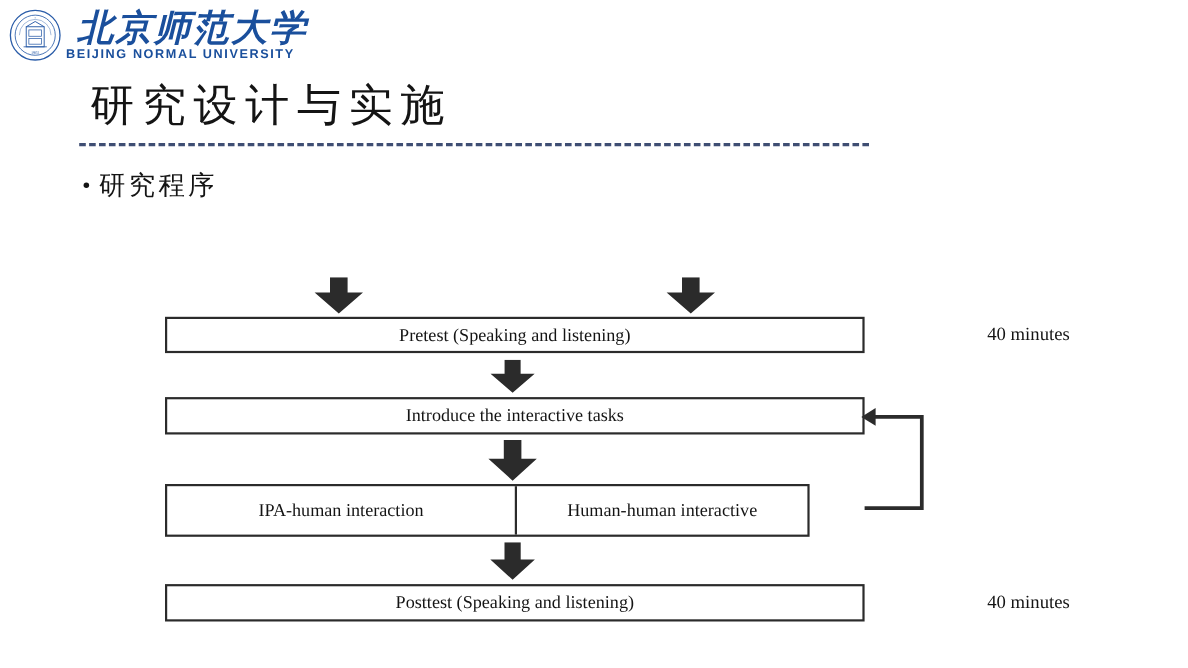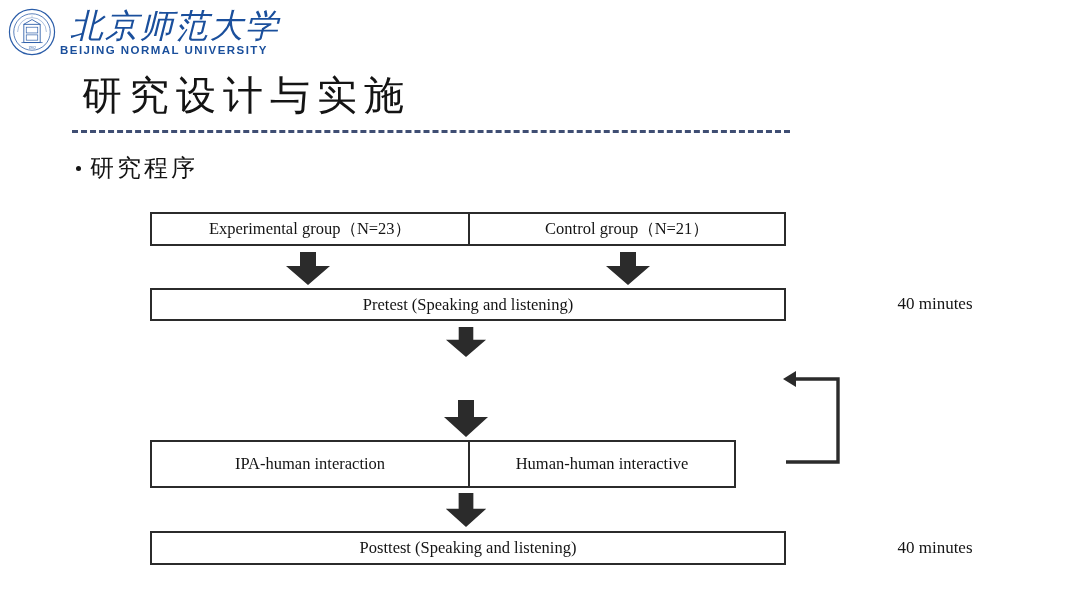--- a/index.html
+++ b/index.html
@@ -30,21 +30,21 @@
     top: 8px;
     width: 48px;
     height: 48px;
   }
   #brand-wordmark-cn {
     position: absolute;
     left: 70px;
     top: 8px;
     font-family: "Liberation Serif", "DejaVu Serif", serif;
     font-size: 33px;
-    font-weight: 400;
+    font-weight: 700;
     font-style: italic;
     letter-spacing: 2px;
     color: #1a4f9c;
     line-height: 36px;
     white-space: nowrap;
   }
   #brand-wordmark-en {
     position: absolute;
     left: 60px;
     top: 44px;
@@ -180,41 +180,40 @@
 
 <div id="title-rule"></div>
 
 <div id="bullet-row">
   <span id="bullet-dot"></span>
   <span id="bullet-text">研究程序</span>
 </div>
 
 <div id="flowchart">
 
-  <div class="fc-box fc-box-split" style="left:150px; top:212px; width:636px; height:34px;">
-    <div class="fc-cell cell-left">Experimental group（N=23）</div>
-    <div class="fc-cell">Control group（N=21）</div>
-  </div>
 
   <svg class="fc-arrow" style="left:285px; top:252px; width:46px; height:34px;" viewBox="0 0 46 34">
     <polygon points="15,0 31,0 31,14 45,14 23,33 1,14 15,14" fill="#2b2b2b"></polygon>
   </svg>
 
   <svg class="fc-arrow" style="left:605px; top:252px; width:46px; height:34px;" viewBox="0 0 46 34">
     <polygon points="15,0 31,0 31,14 45,14 23,33 1,14 15,14" fill="#2b2b2b"></polygon>
   </svg>
 
   <div class="fc-box" style="left:150px; top:288px; width:636px; height:33px;">
     <span class="fc-label">Pretest (Speaking and listening)</span>
   </div>
 
   <svg class="fc-arrow" style="left:443px; top:327px; width:46px; height:31px;" viewBox="0 0 46 34">
     <polygon points="15,0 31,0 31,14 45,14 23,33 1,14 15,14" fill="#2b2b2b"></polygon>
   </svg>
 
+  <div class="fc-box" style="left:150px; top:361px; width:636px; height:34px;">
+    <span class="fc-label">Introduce the interactive tasks</span>
+  </div>
 
   <svg class="fc-arrow" style="left:443px; top:400px; width:46px; height:38px;" viewBox="0 0 46 38">
     <polygon points="15,0 31,0 31,17 45,17 23,37 1,17 15,17" fill="#2b2b2b"></polygon>
   </svg>
 
   <div class="fc-box fc-box-split" style="left:150px; top:440px; width:586px; height:48px;">
     <div class="fc-cell cell-left">IPA-human interaction</div>
     <div class="fc-cell">Human-human interactive</div>
   </div>
 

